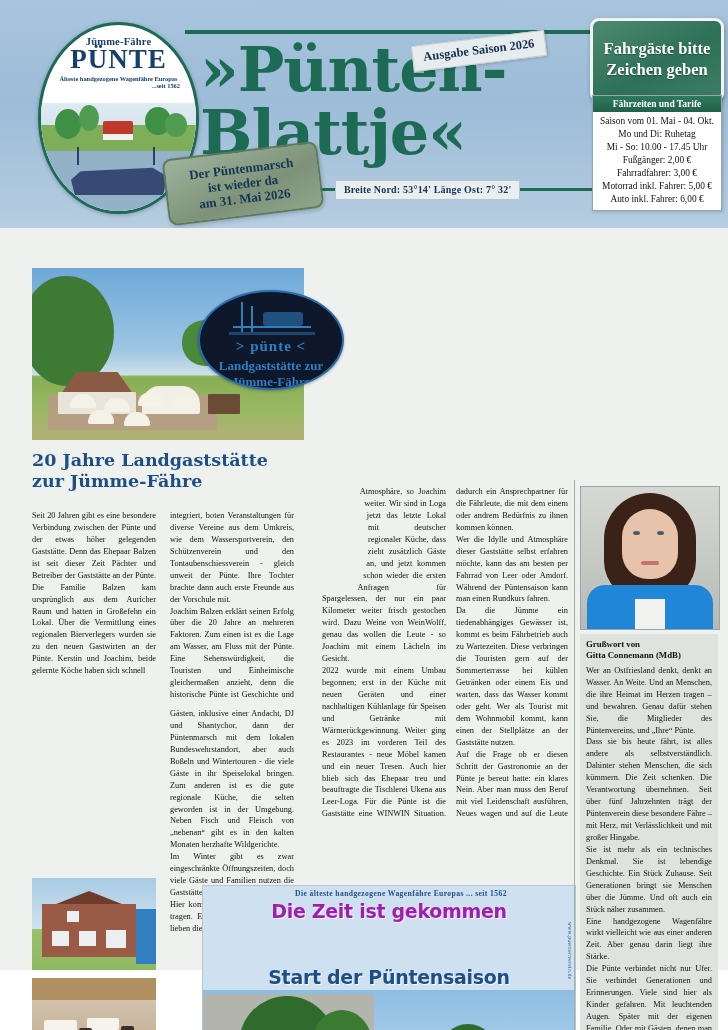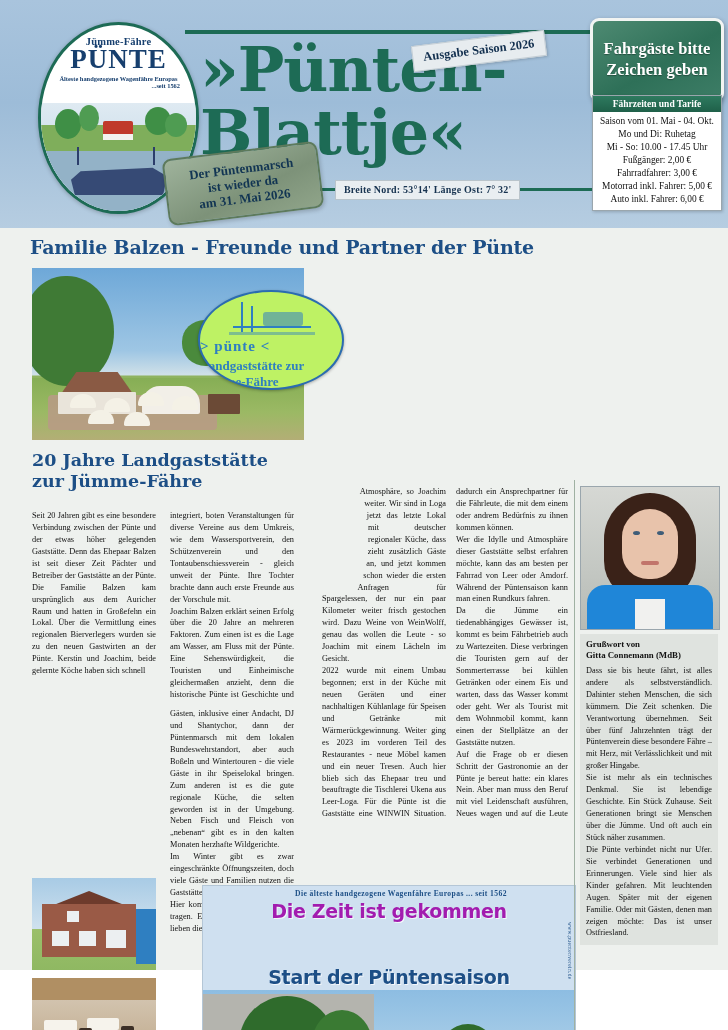--- a/index.html
+++ b/index.html
@@ -133,23 +133,23 @@
   .pm-field{position:absolute;left:0;top:64%;width:100%;height:36%;background:linear-gradient(180deg,#86ae55,#9bb964 55%,#b3ae76);}
   .pm-tree{position:absolute;border-radius:48% 52% 50% 50%;background:#3f7a35;}
   .pm-bld{position:absolute;background:#e9e4da;border-radius:1px;}
   .pm-roof{position:absolute;background:#8a5a44;}
   .pm-umb{position:absolute;width:26px;height:14px;background:#f4f1e6;border-radius:13px 13px 2px 2px;}
   .pm-yard{position:absolute;left:6%;top:74%;width:62%;height:20%;background:#b99a86;border-radius:4px;opacity:.85;}
 
   
   .oval-logo{
     position:absolute;left:198px;top:62px;width:142px;height:96px;
-    border-radius:50%;background:#bef264;border:2px solid #2b6cb0;
+    border-radius:50%;background:#0f172a;border:2px solid #2b6cb0;
     box-shadow:0 1px 3px rgba(0,0,0,.3);
-    overflow:hidden;
+    text-align:center;overflow:hidden;
   }
   .oval-logo .ol-art{position:absolute;left:50%;top:8px;transform:translateX(-50%);width:96px;height:38px;}
   .ol-line{position:absolute;background:#2f7fc1;}
   .oval-logo .ol-name{position:absolute;left:0;right:0;top:46px;font-size:15px;font-weight:bold;color:#2f7fc1;letter-spacing:1px;}
   .oval-logo .ol-sub{position:absolute;left:0;right:0;top:66px;font-size:13px;font-weight:bold;color:#2f7fc1;}
 
   .sub-head{
     position:absolute;left:32px;top:222px;width:270px;
     font-family:"DejaVu Serif", serif;
     font-weight:bold;color:#1d4f86;font-size:17.5px;line-height:1.22;
@@ -312,21 +312,20 @@
         <div>Motorrad inkl. Fahrer: 5,00 €</div>
         <div>Auto inkl. Fahrer: 6,00 €</div>
       </div>
     </div>
   </div>
 
   <div class="topstrip"></div>
 
   <div class="bodywrap">
 
-    <div class="article-title">Familie Balzen - Freunde und Partner der Pünte</div>
 
     <div class="photo-main">
       <div class="pm-sky"></div>
       <div class="pm-field"></div>
       <div class="pm-tree" style="left:-10px;top:8px;width:92px;height:110px;"></div>
       <div class="pm-tree" style="left:150px;top:52px;width:48px;height:46px;background:#4a8a3c;"></div>
       <div class="pm-tree" style="left:196px;top:48px;width:54px;height:52px;background:#3f7a35;"></div>
       <div class="pm-tree" style="left:240px;top:56px;width:40px;height:42px;background:#4a8a3c;"></div>
       <div class="pm-yard"></div>
       <div class="pm-roof" style="left:22px;top:104px;width:86px;height:22px;clip-path:polygon(8% 100%,26% 0,74% 0,92% 100%);"></div>
@@ -431,22 +430,24 @@
       <div class="sp-eye" style="left:52px;top:44px;"></div>
       <div class="sp-eye" style="left:76px;top:44px;"></div>
       <div class="sp-mouth"></div>
       <div class="sp-jacket"></div>
       <div class="sp-shirt"></div>
     </div>
 
     <div class="side-text">
       <div class="st-head" style="white-space:pre-line;">Grußwort von
 Gitta Connemann (MdB)</div>
+      <p>Wer an Ostfriesland denkt, denkt an Wasser. An Weite. Und an Menschen, die ihre Heimat im Herzen tragen – und bewahren. Genau dafür stehen Sie, die Mitglieder des Püntenvereins, und „Ihre“ Pünte.</p>
       <p>Dass sie bis heute fährt, ist alles andere als selbstverständlich. Dahinter stehen Menschen, die sich kümmern. Die Zeit schenken. Die Verantwortung übernehmen. Seit über fünf Jahrzehnten trägt der Püntenverein diese besondere Fähre – mit Herz, mit Verlässlichkeit und mit großer Hingabe.</p>
       <p>Sie ist mehr als ein technisches Denkmal. Sie ist lebendige Geschichte. Ein Stück Zuhause. Seit Generationen bringt sie Menschen über die Jümme. Und oft auch ein Stück näher zusammen.</p>
+      <p>Eine handgezogene Wagenfähre wirkt vielleicht wie aus einer anderen Zeit. Aber genau darin liegt ihre Stärke.</p>
       <p>Die Pünte verbindet nicht nur Ufer. Sie verbindet Generationen und Erinnerungen. Viele sind hier als Kinder gefahren. Mit leuchtenden Augen. Später mit der eigenen Familie. Oder mit Gästen, denen man zeigen möchte: Das ist unser Ostfriesland.</p>
 
     </div>
 
     <div class="vrule" style="left:574px;top:252px;height:700px;"></div>
   </div>
 
 
 </div>
 

